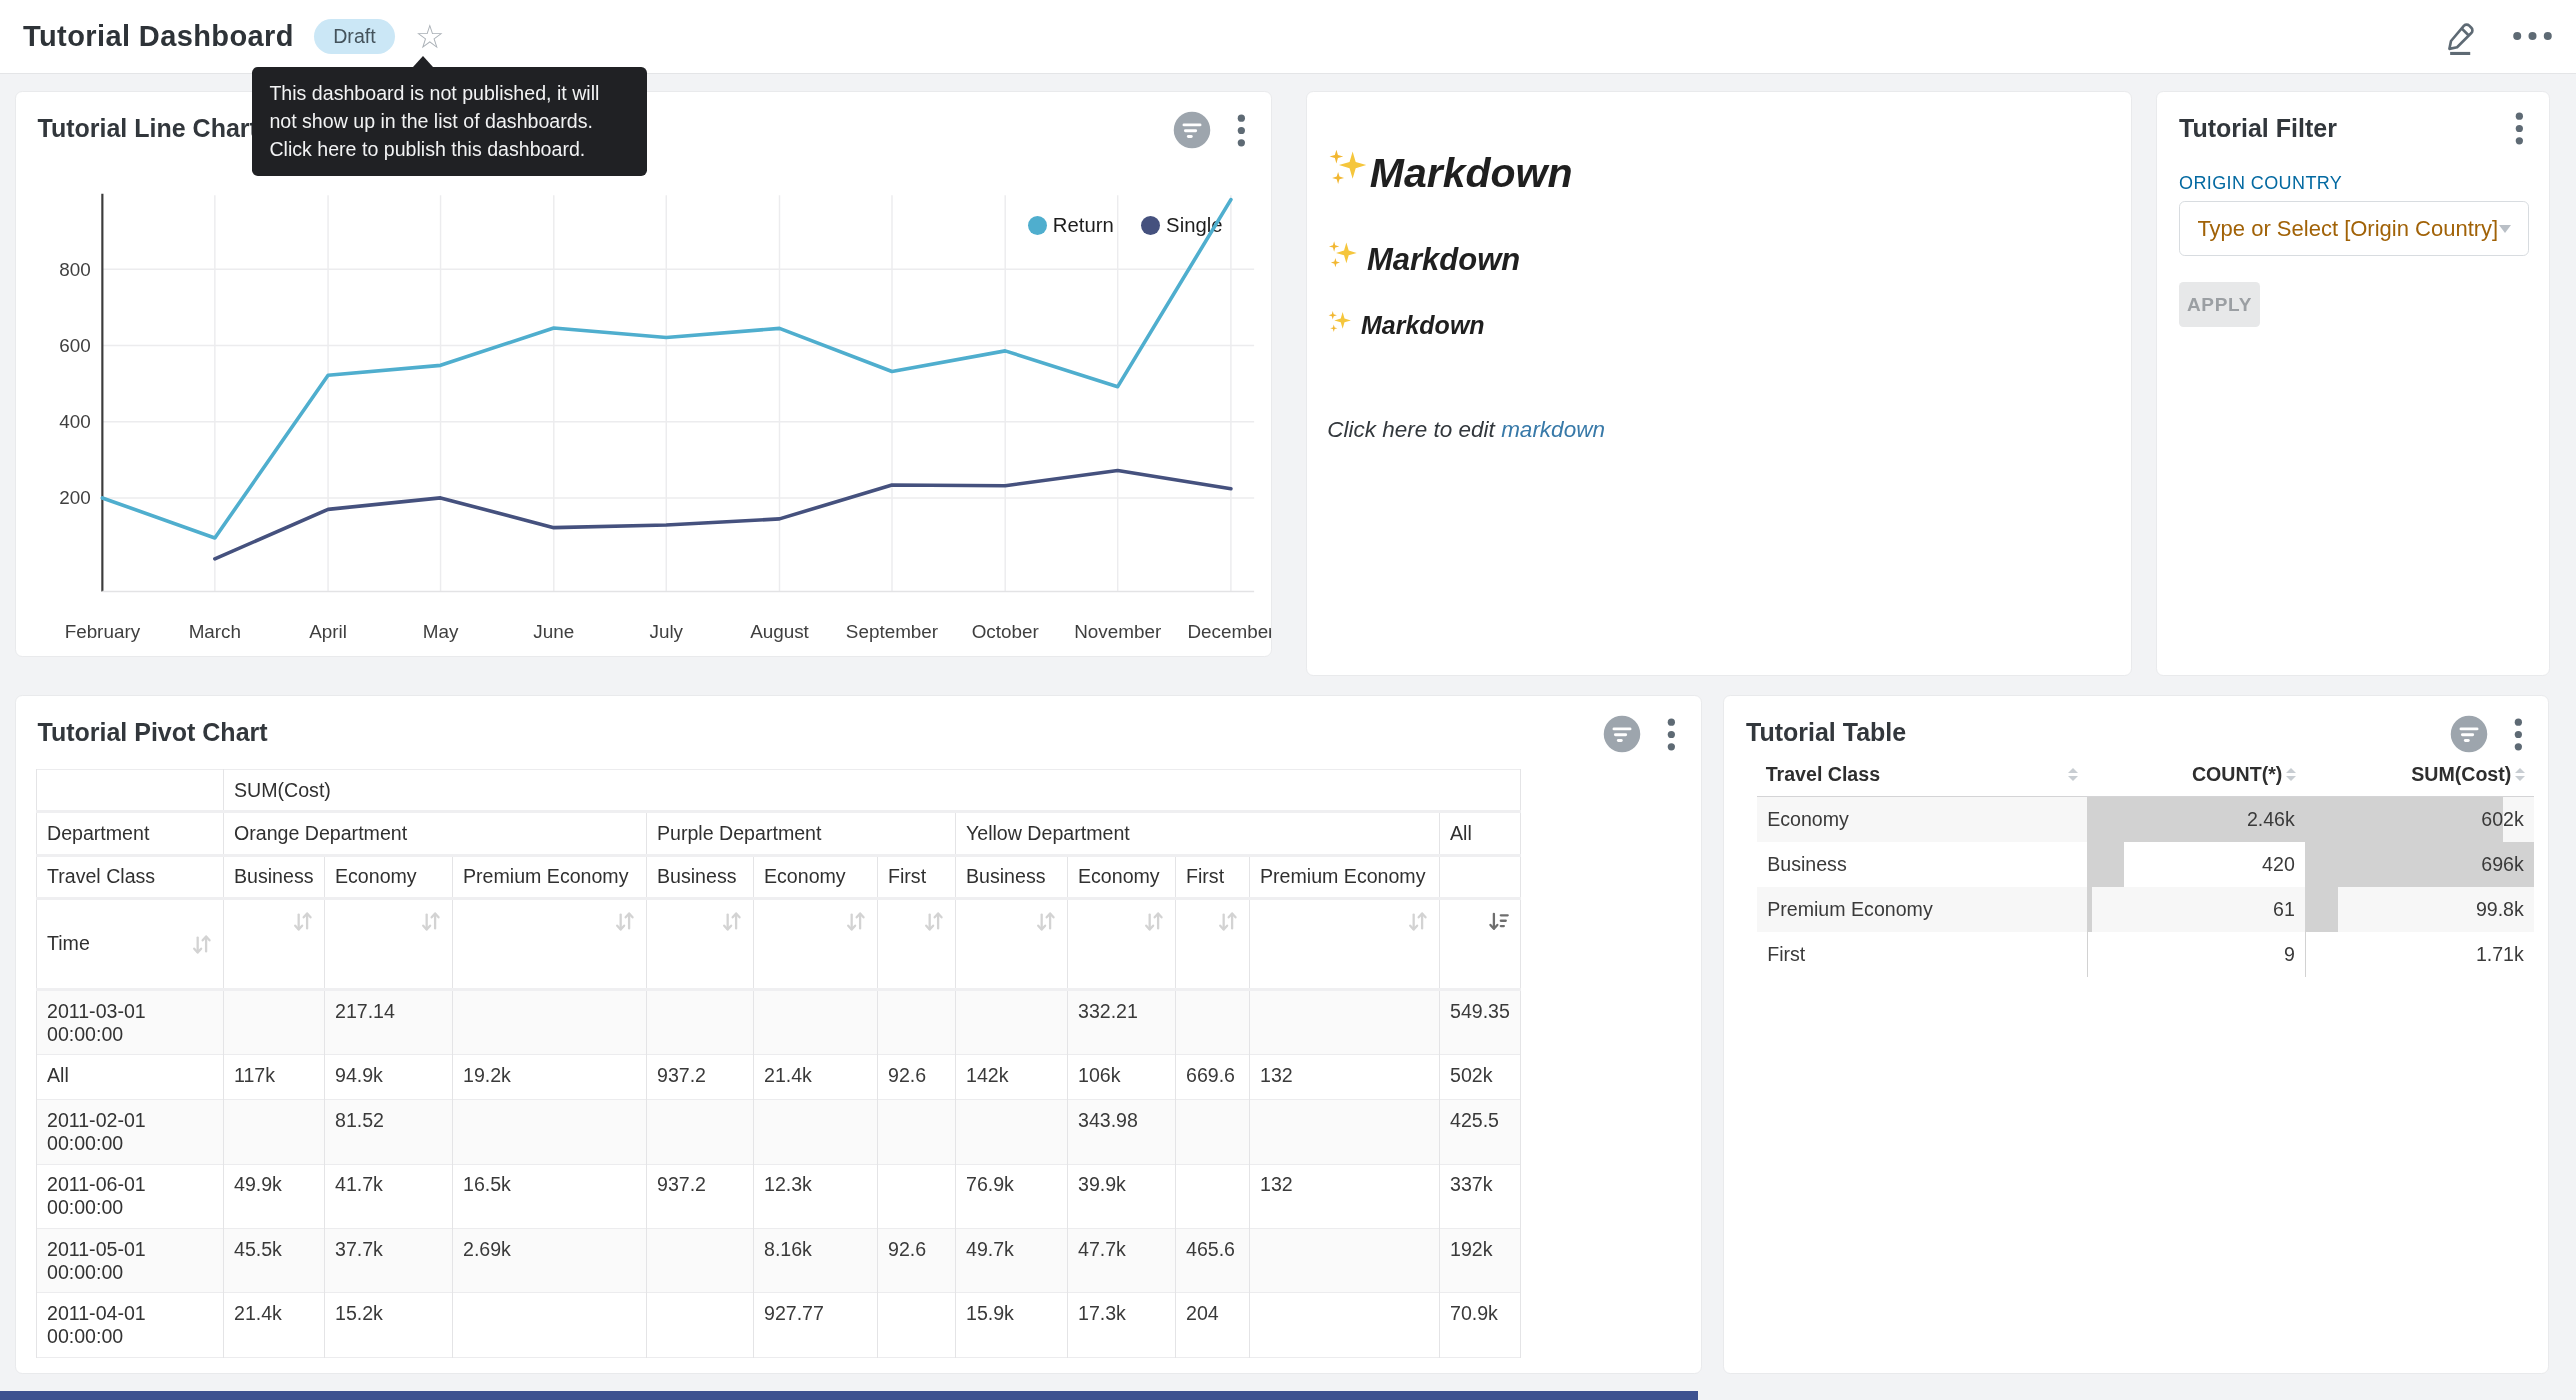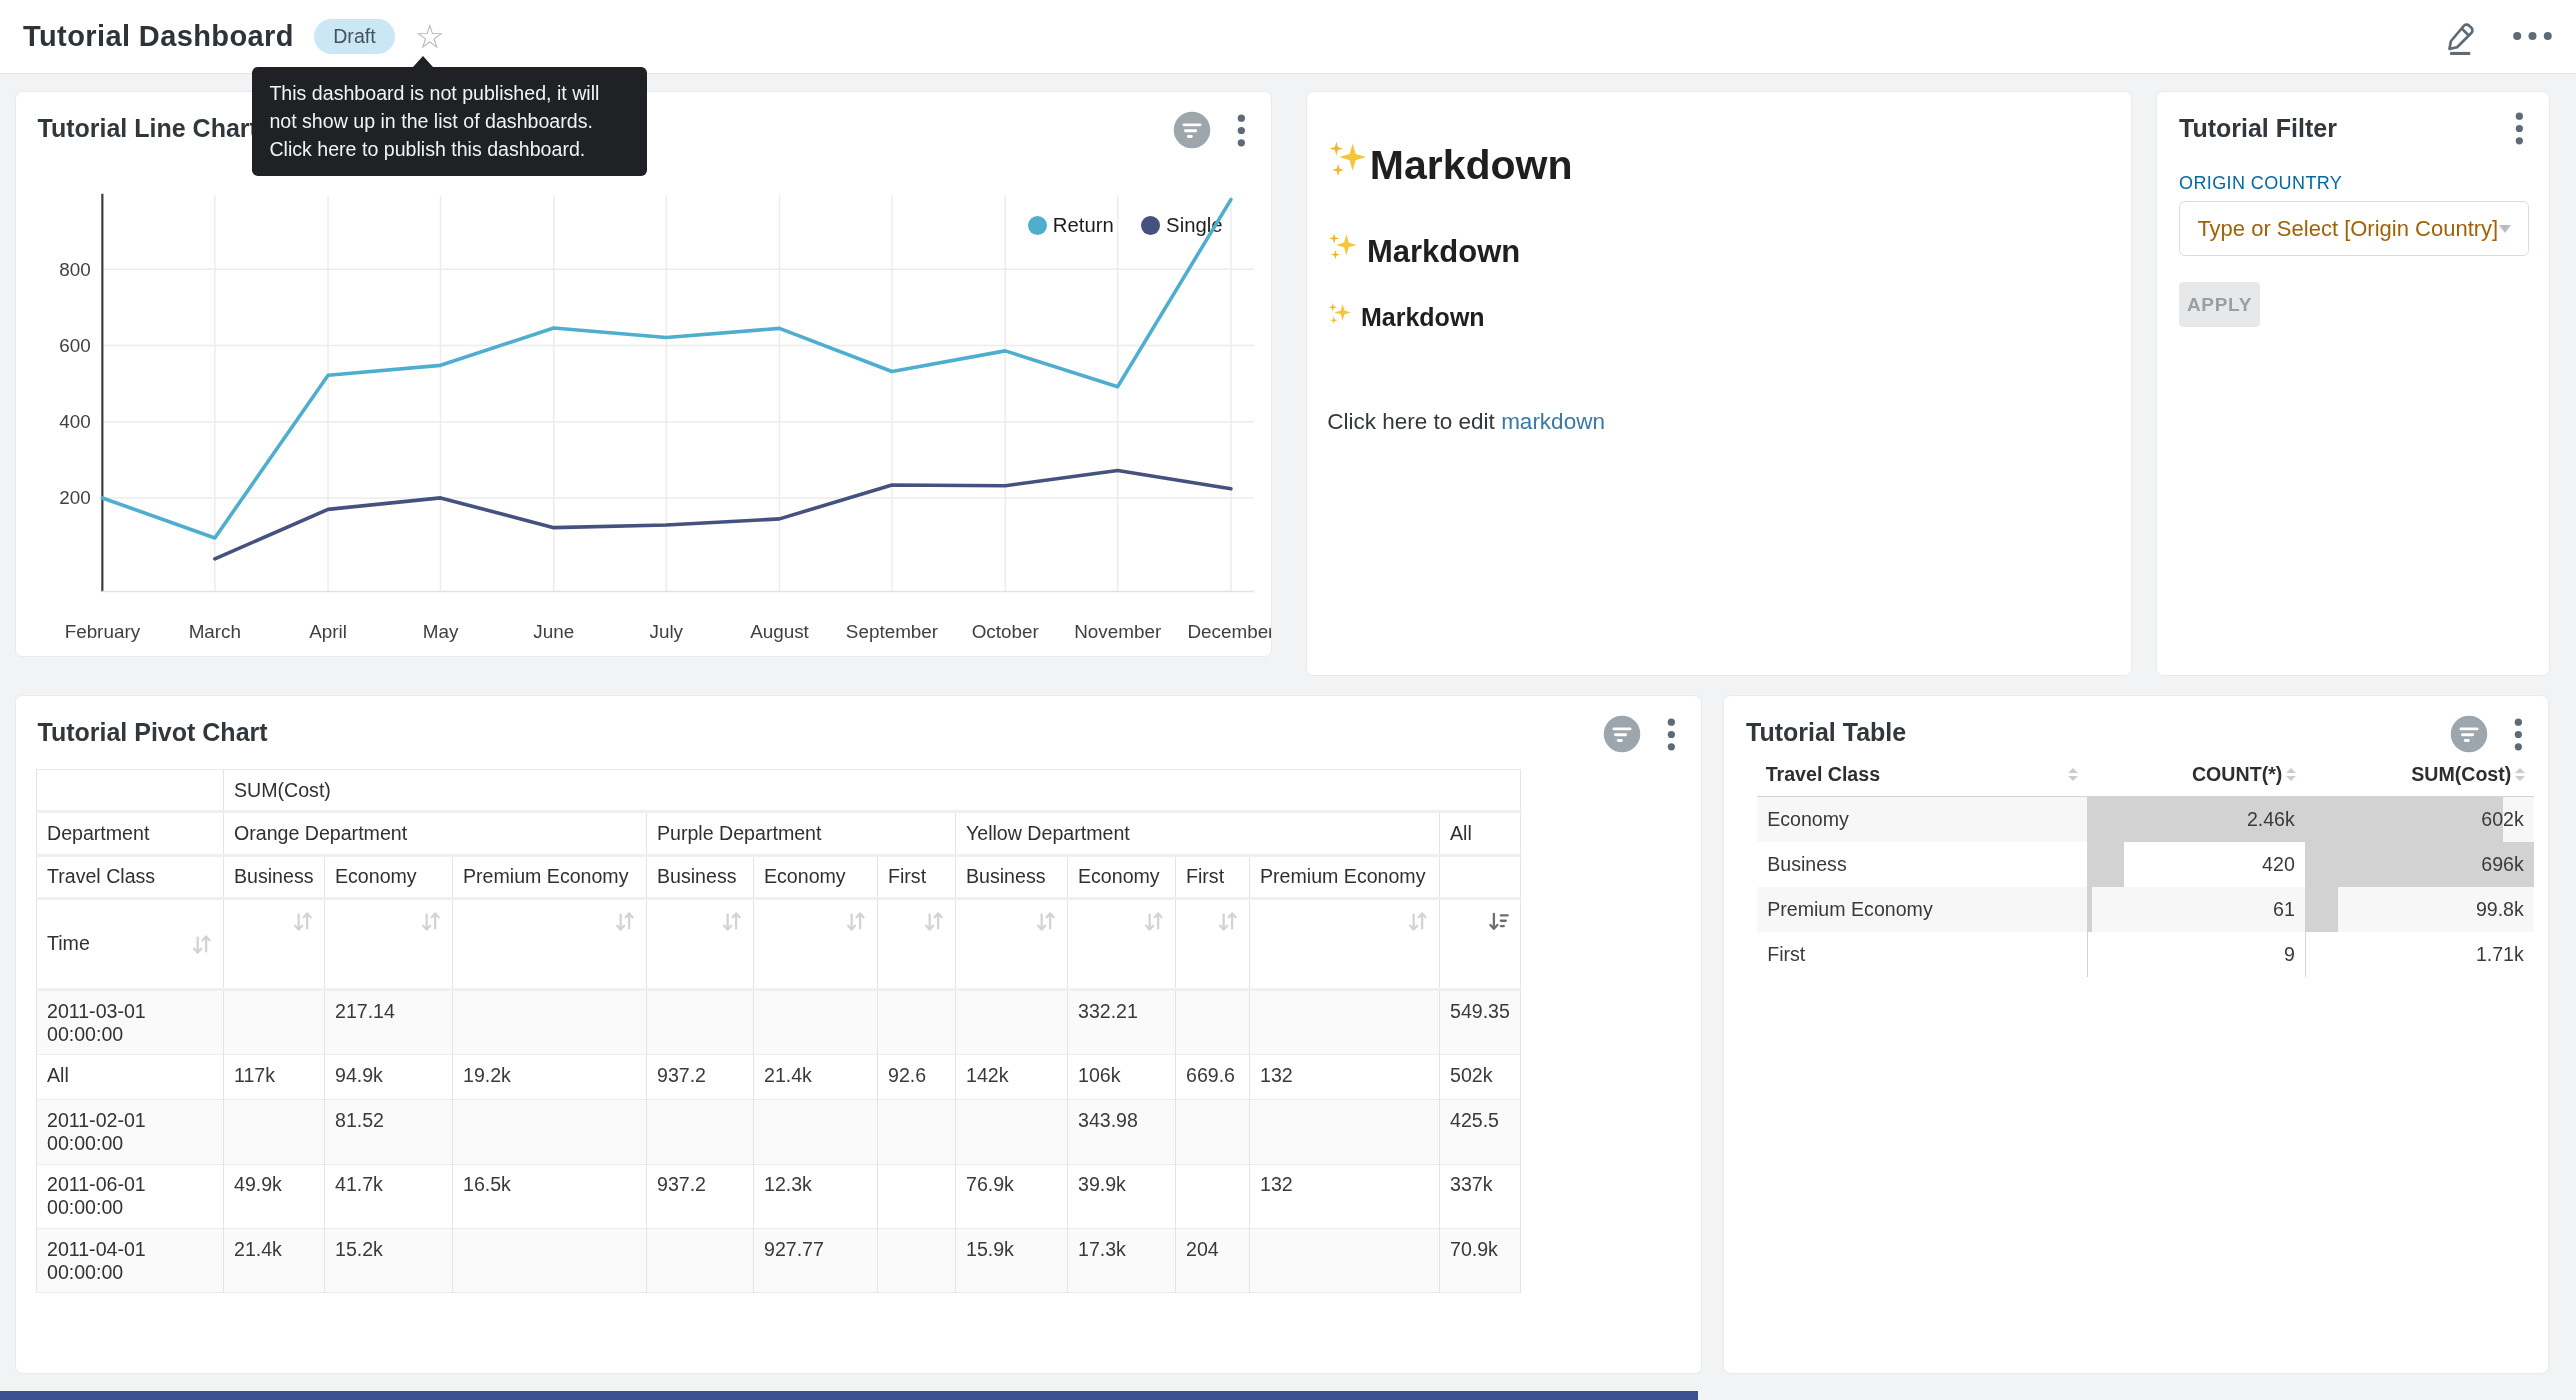--- a/index.html
+++ b/index.html
@@ -34,21 +34,21 @@
   .phicons .ic { cursor:pointer; display:flex; }
 
   
   .legend { position:absolute; top:74px; right:48px; display:flex; gap:27.6px; align-items:center; font-size:20.3px; color:#1d1d1d; }
   .legend-item { display:flex; align-items:center; gap:5.8px; cursor:pointer;margin-top:48px; }
   .legend-dot { width:19px; height:19px; border-radius:50%; }
   .chartsvg { position:absolute; left:0; top:93px; width:1257px; height:472px; }
   .chartsvg text { font-family:"Liberation Sans",sans-serif; font-size:26px; fill:#3F3F3F; }
 
   
-  .md-body { position:absolute; left:20.3px; top:48px; right:22px; }
+  .md-body { position:absolute; left:20.3px; top:56px; right:22px;font-style:italic; }
   .md-h1 { font-size:41px; font-weight:700; color:#1f1f1f; display:flex; align-items:center; }
   .md-h2 { font-size:31px; font-weight:700; color:#1f1f1f; margin-top:41px; display:flex; align-items:center; gap:8.7px; }
   .md-h3 { font-size:25px; font-weight:700; color:#1f1f1f; margin-top:30.5px; display:flex; align-items:center; gap:8.7px; }
   .md-p  { font-size:22.5px; color:#33383D; margin-top:76px; }
   .md-link { color:#3879A8; cursor:pointer; }
   .sparkle svg { width:1em; height:1em; }
   .md-h1 .sparkle { margin-right:1.5px; }
 
   
   .f-label { position:absolute; left:22px; top:81px; font-size:18px; font-weight:500; color:#0369a1; letter-spacing:0.4px; }
@@ -466,20 +466,35 @@
           <td>937.2</td>
           <td>12.3k</td>
           <td></td>
           <td>76.9k</td>
           <td>39.9k</td>
           <td></td>
           <td>132</td>
           <td>337k</td>
         </tr>
         <tr>
+          <td class="plabel">2011-05-01
+00:00:00</td>
+          <td>45.5k</td>
+          <td>37.7k</td>
+          <td>2.69k</td>
+          <td></td>
+          <td>8.16k</td>
+          <td>92.6</td>
+          <td>49.7k</td>
+          <td>47.7k</td>
+          <td>465.6</td>
+          <td></td>
+          <td>192k</td>
+        </tr>
+        <tr>
           <td class="plabel">2011-04-01
 00:00:00</td>
           <td>21.4k</td>
           <td>15.2k</td>
           <td></td>
           <td></td>
           <td>927.77</td>
           <td></td>
           <td>15.9k</td>
           <td>17.3k</td>

